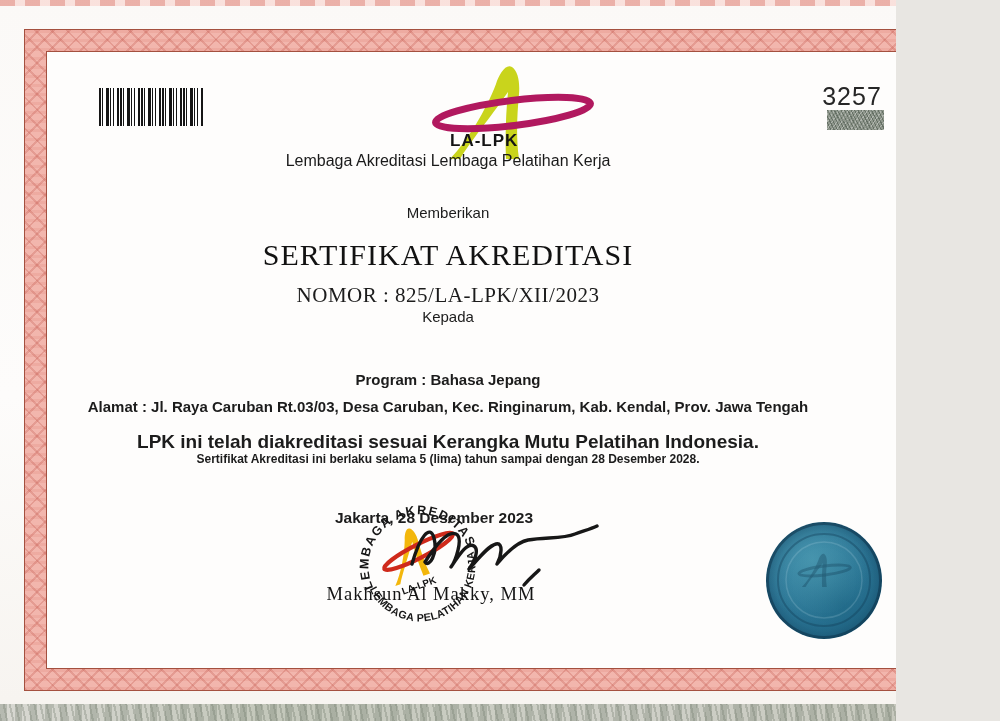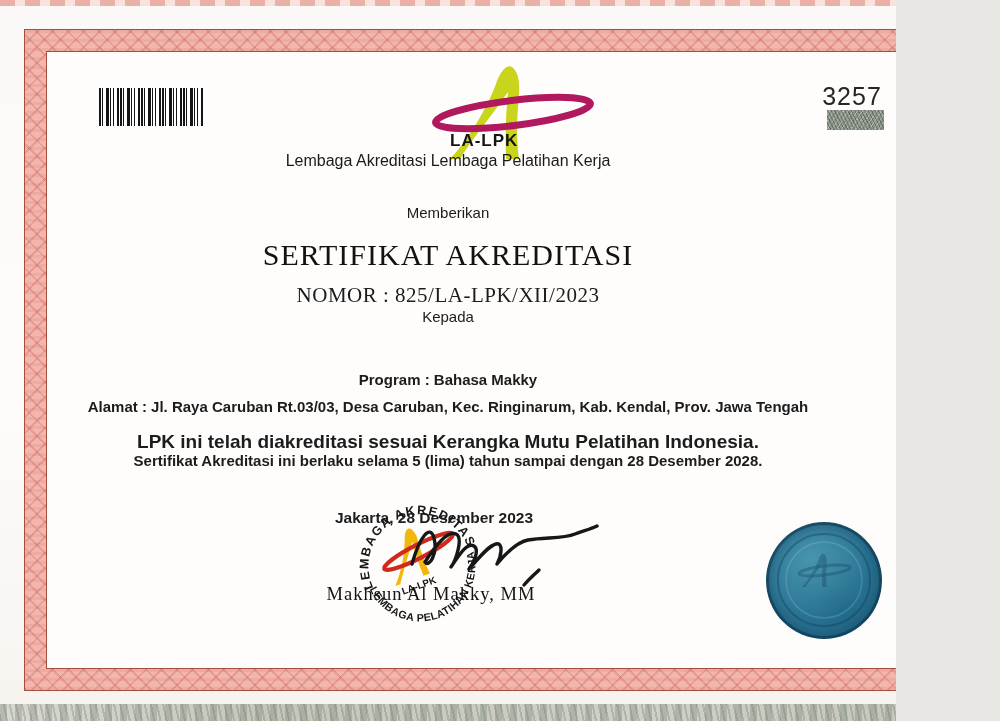--- a/index.html
+++ b/index.html
@@ -47,21 +47,21 @@
   .line{position:absolute;left:0;right:0;text-align:center;}
   .org-name{top:152px;font-size:16px;color:#1a1a1a;}
   .grant{top:204px;font-size:15px;}
   .title{top:238px;font-family:"Liberation Serif",serif;font-size:30px;letter-spacing:1px;color:#121212;}
   .number{top:275px;font-family:"Liberation Serif",serif;font-size:21px;letter-spacing:.5px;margin-top:8px;}
   .kepada{top:308px;font-size:15px;}
   .recipient{top:336px;font-size:27px;font-weight:500;letter-spacing:.5px;}
   .program{top:371px;font-size:15px;font-weight:600;}
   .address{top:398px;font-size:15px;font-weight:600;}
   .stmt1{top:431px;font-size:19px;font-weight:600;}
-  .stmt2{top:452px;font-size:15px;font-weight:600;}
+  .stmt2{top:452px;font-size:12px;font-weight:600;}
   
   .date-line{top:509px;right:28px;font-size:15.5px;font-weight:600;z-index:1;}
   .signer-name{top:584px;right:34px;font-family:"Liberation Serif",serif;
     font-size:18.5px;letter-spacing:1px;color:#141414;z-index:4;}
   .signer-title{top:609px;right:30px;font-size:15.5px;font-weight:600;z-index:4;}
   .stamp{position:absolute;left:352px;top:498px;width:136px;height:136px;
     transform:rotate(-20deg);z-index:2;}
   .stamp-arc{font-family:"Liberation Sans",sans-serif;font-weight:bold;fill:#161616;}
   .arc-top-text{font-size:13px;letter-spacing:1.6px;}
   .arc-bot-text{font-size:11px;letter-spacing:.4px;}
@@ -99,21 +99,21 @@
       <ellipse cx="85" cy="57" rx="78" ry="12.5" fill="none" stroke="#b1195f" stroke-width="7" transform="rotate(-7 85 57)"></ellipse>
     </svg>
   </div>
   <div class="logo-label">LA-LPK</div>
 
   <div class="line org-name">Lembaga Akreditasi Lembaga Pelatihan Kerja</div>
   <div class="line grant">Memberikan</div>
   <div class="line title">SERTIFIKAT AKREDITASI</div>
   <div class="line number">NOMOR : 825/LA-LPK/XII/2023</div>
   <div class="line kepada">Kepada</div>
-  <div class="line program">Program : Bahasa Makky</div>
+  <div class="line program">Program : Bahasa Jepang</div>
   <div class="line address">Alamat : Jl. Raya Caruban Rt.03/03, Desa Caruban, Kec. Ringinarum, Kab. Kendal, Prov. Jawa Tengah</div>
   <div class="line stmt1">LPK ini telah diakreditasi sesuai Kerangka Mutu Pelatihan Indonesia.</div>
   <div class="line stmt2">Sertifikat Akreditasi ini berlaku selama 5 (lima) tahun sampai dengan 28 Desember 2028.</div>
 
   <div class="line date-line">Jakarta, 28 Desember 2023</div>
 
   <div class="stamp">
     <svg viewBox="0 0 140 140" width="136" height="136">
       <defs>
         <path id="arcTop" d="M 17 70 A 53 53 0 0 1 123 70"></path>

